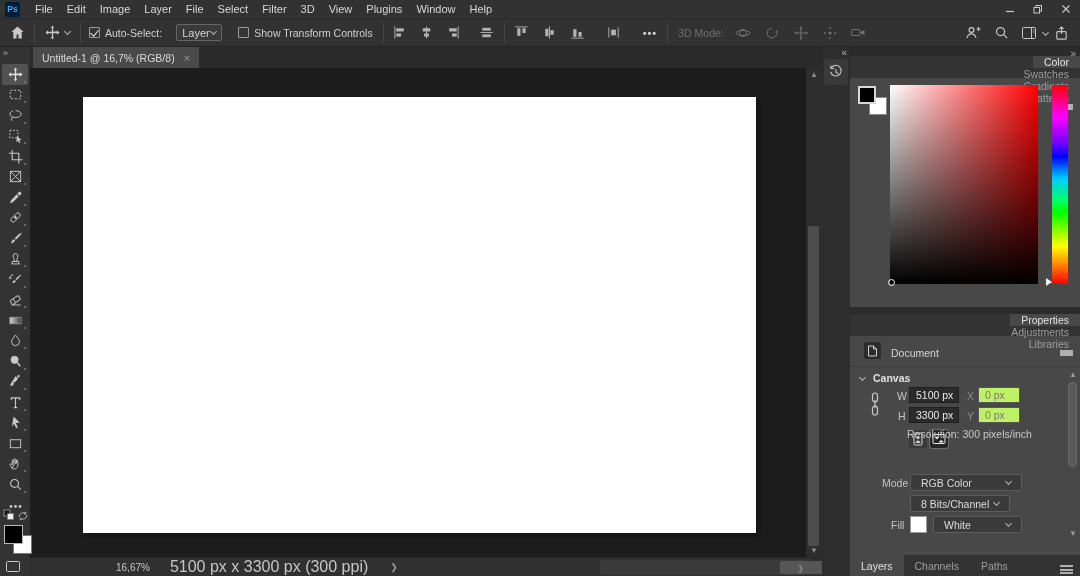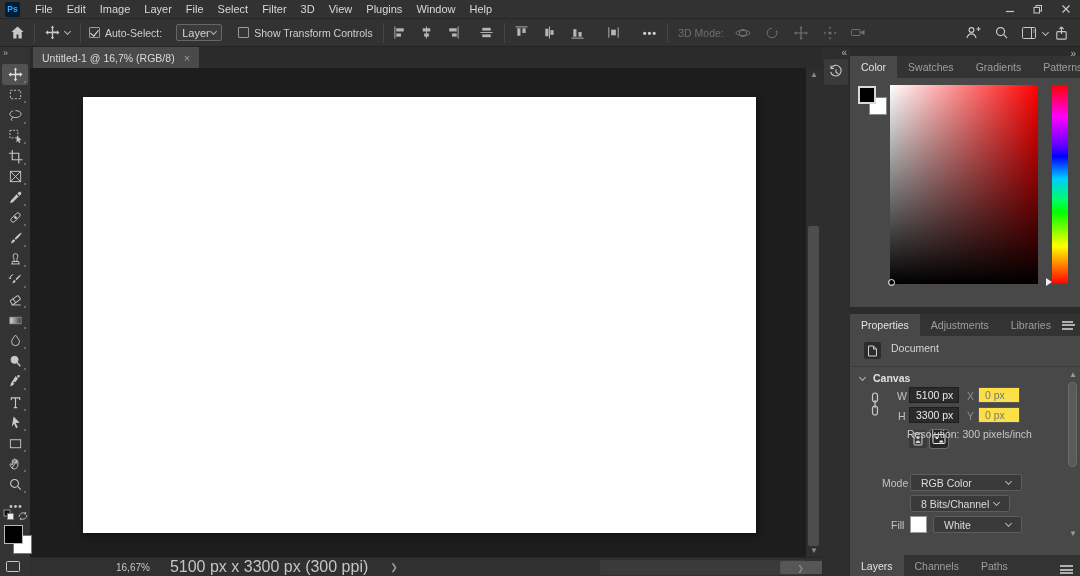--- a/index.html
+++ b/index.html
@@ -81,21 +81,21 @@
   
   .dock-strip { position:absolute; left:822px; top:47px; width:28px; height:529px; background:#2d2d2d; }
   .dock-collapse { position:absolute; right:3px; top:0px; color:#b5b5b5; font-size:10px; }
   .dock-icon-btn { position:absolute; left:2px; top:12px; width:24px; height:26px; background:#3a3a3a;
                    border-radius:2px; display:flex; align-items:center; justify-content:center; }
 
   
   .panels { position:absolute; left:850px; top:47px; width:230px; height:529px; background:#2b2b2b; }
   .panel-collapse { position:absolute; right:4px; top:1px; color:#b5b5b5; font-size:10px; z-index:5; }
   .panel-group { position:absolute; left:0; width:230px; background:#484848; }
-  .ptab-bar { height:22px; background:#333333; display:flex; align-items:flex-end; }
+  .ptab-bar { height:22px; background:#333333; display:flex; align-items:flex-end;flex-direction:column; }
   .ptab { height:22px; display:flex; align-items:center; padding:0 11px; font-size:10.5px; color:#9e9e9e; }
   .ptab.active { background:#484848; color:#e2e2e2; }
   .pmenu { margin-left:auto; margin-right:7px; align-self:center; width:13px; height:9px;
            border-top:2px solid #b0b0b0; border-bottom:2px solid #b0b0b0; position:relative; }
   .pmenu:after { content:""; position:absolute; left:0; top:1.5px; width:13px; height:2px; background:#b0b0b0; }
 
   
   .group-color { top:9px; height:251px; }
   .color-content { position:relative; height:229px; }
   .cp-fgbg { position:absolute; left:8px; top:8px; width:32px; height:34px; }
@@ -107,32 +107,32 @@
                 border-radius:50%; background:transparent; }
   .hue-bar { position:absolute; left:202px; top:7px; width:16px; height:199px;
       background: linear-gradient(to bottom, #ff0000 0%, #ff00ff 16%, #6600ff 30%, #0000ff 36%,
                   #00ccff 47%, #00ff66 58%, #00ff00 64%, #ffff00 81%, #ff8800 90%, #ff0000 100%); }
   .hue-marker { position:absolute; left:196px; top:200px; width:0; height:0;
       border-top:4px solid transparent; border-bottom:4px solid transparent; border-left:6px solid #f0f0f0; }
 
   
   .group-props { top:267px; height:245px; }
   .props-content { position:relative; height:223px; font-size:10.5px; }
-  .doc-row { position:absolute; left:14px; top:6px; display:flex; align-items:flex-start; }
+  .doc-row { position:absolute; left:14px; top:6px; display:flex; align-items:flex-end; }
   .doc-icon { width:17px; height:17px; background:#2c2c2c; border-radius:2px; display:flex;
               align-items:center; justify-content:center; margin-right:10px; }
   .props-divider { position:absolute; left:0; top:30px; width:230px; height:1px; background:#3c3c3c; }
   .canvas-header { position:absolute; left:10px; top:36px; display:flex; align-items:center; color:#e0e0e0;
                    font-weight:bold; }
   .canvas-header .chev { margin-right:8px; margin-top:-2px; }
   .link-icon { position:absolute; left:19px; top:55px; }
   .fld-label { position:absolute; color:#c3c3c3; }
   .fld { position:absolute; height:16px; background:#2b2b2b; border:1px solid #1f1f1f; color:#e8e8e8;
          font-size:10.5px; display:flex; align-items:center; padding-left:6px; width:50px; }
-  .fld.disabled { background:#fde047; border:1px solid #565656; color:#787878; }
+  .fld.disabled { background:#bef264; border:1px solid #565656; color:#787878; }
   .orient-btn { position:absolute; width:18px; height:18px; background:#3a3a3a; border-radius:2px;
                 display:flex; align-items:center; justify-content:center; }
   .orient-btn.selected { background:#262626; outline:1px solid #6e6e6e; }
   .resolution { position:absolute; left:57px; top:92px; color:#c8c8c8; }
   .prop-dd { position:absolute; background:#3a3a3a; border:1px solid #5d5d5d; border-radius:2px; height:17px;
              display:flex; align-items:center; justify-content:space-between; padding:0 10px; color:#dcdcdc; }
   .fill-swatch { position:absolute; left:60px; top:151px; width:17px; height:17px; background:#fff;
                  border:1px solid #9a9a9a; }
   .props-scroll { position:absolute; right:2px; top:34px; width:11px; height:168px; }
   .props-scroll .arrow { position:absolute; left:2px; color:#9a9a9a; font-size:8px; }

